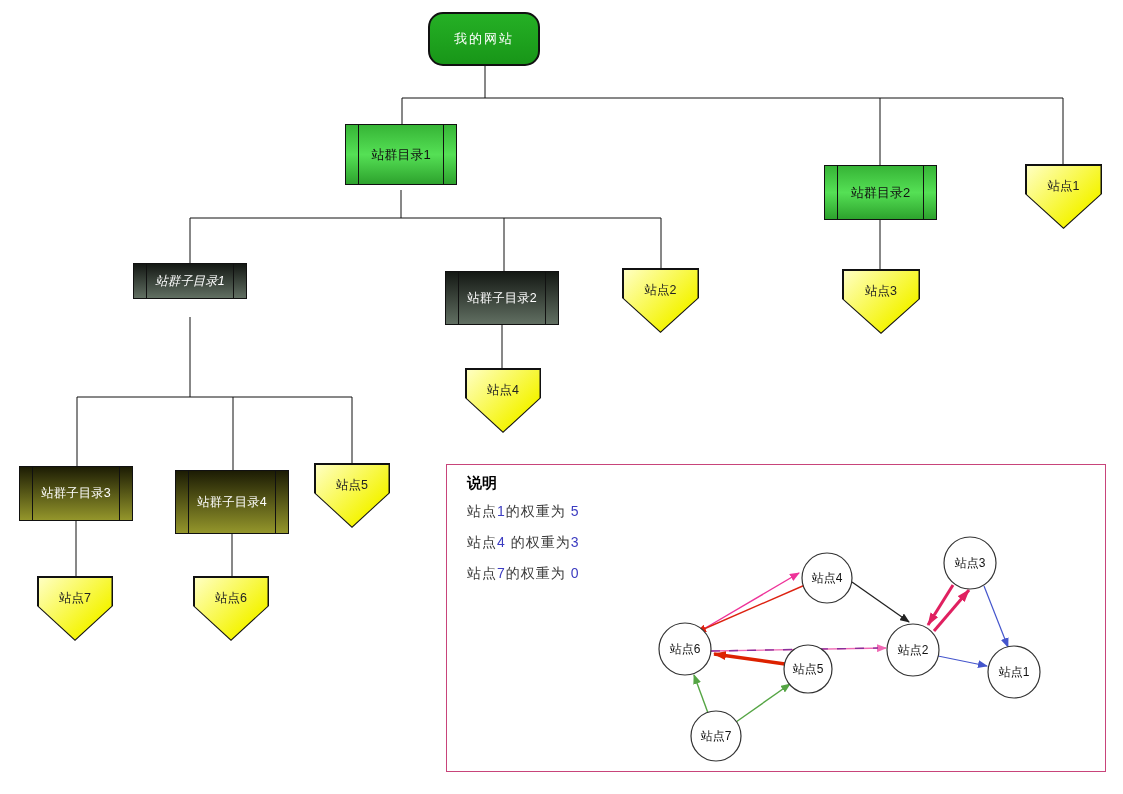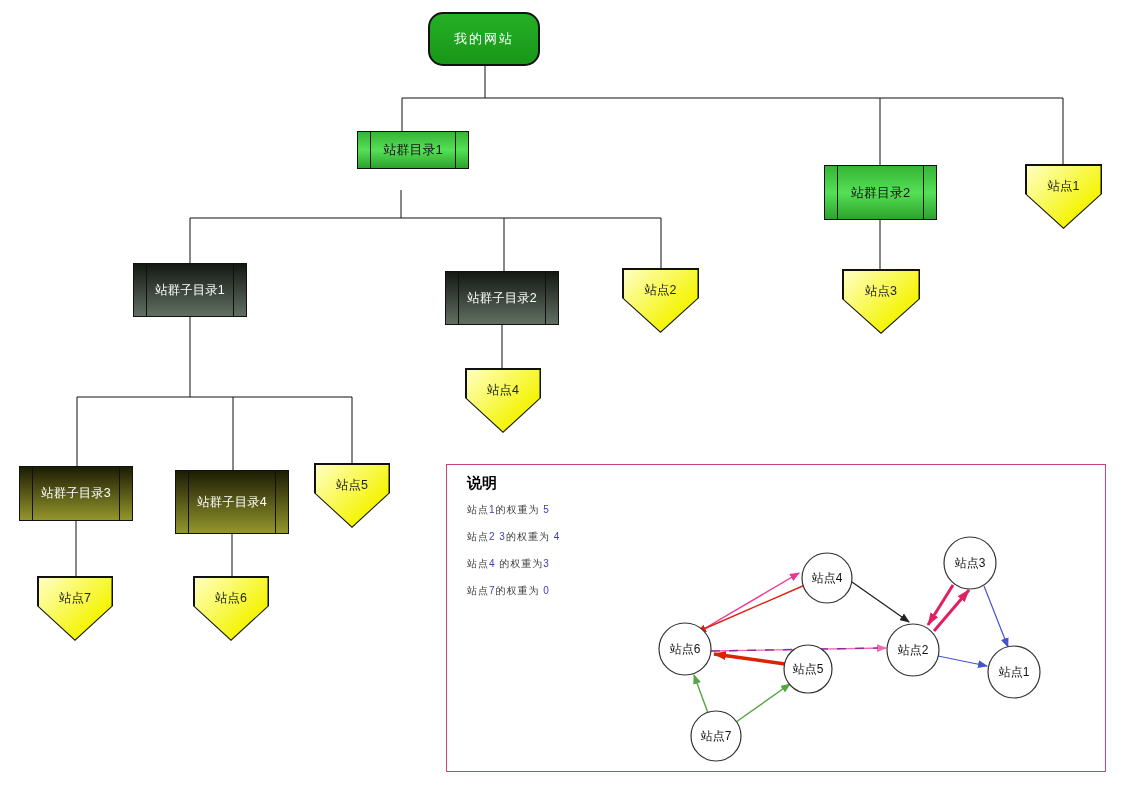--- a/index.html
+++ b/index.html
@@ -24,21 +24,21 @@
 
   .pentagon{background:transparent;}
   .pent-out{position:absolute;inset:0;background:#111;
             clip-path:polygon(0 0,100% 0,100% 46%,50% 100%,0 46%);}
   .pent-in{position:absolute;inset:1.5px;background:linear-gradient(135deg,#ffffc2,#f4f400 75%);
            clip-path:polygon(0 0,100% 0,100% 46%,50% 100%,0 46%);}
   .pentagon .lbl{position:absolute;left:0;right:0;top:22%;text-align:center;color:#222;font-size:12.5px;}
 
   .legend{position:absolute;box-sizing:border-box;background:#fff;padding:9px 0 8px 20px;}
   .legend-title{font-size:15px;font-weight:bold;color:#000;margin-bottom:10px;}
-  .legend-line{font-size:10px;color:#3a3a3a;margin-bottom:13px;letter-spacing:1px;}
+  .legend-line{font-size:14px;color:#3a3a3a;margin-bottom:13px;letter-spacing:1px;}
   .legend-line .num{color:#3b3bc0;}
 
   .graph-label{font-size:12px;fill:#111;}
 </style>
 </head>
 <body>
 
 <div class="canvas">
   <svg class="layer" id="connector-svg">
       <line x1="485" y1="66" x2="485" y2="98" stroke="#111111" stroke-width="1"></line>
@@ -58,36 +58,36 @@
       <line x1="77" y1="397" x2="77" y2="466" stroke="#111111" stroke-width="1"></line>
       <line x1="233" y1="397" x2="233" y2="470" stroke="#111111" stroke-width="1"></line>
       <line x1="352" y1="397" x2="352" y2="463" stroke="#111111" stroke-width="1"></line>
       <line x1="76" y1="521" x2="76" y2="576" stroke="#111111" stroke-width="1"></line>
       <line x1="232" y1="525" x2="232" y2="576" stroke="#111111" stroke-width="1"></line>
     </svg>
   <div id="node-layer">
       <div class="node rounded" style="left: 428px; top: 12px; width: 112px; height: 54px;">
         <span class="lbl">我的网站</span>
       </div>
-      <div class="node process green" style="left: 345px; top: 131px; width: 112px; height: 38px; margin-left: 12px;">
+      <div class="node process green" style="left: 345px; top: 124px; width: 112px; height: 61px;">
         <i class="vline l"></i>
         <i class="vline r"></i>
         <span class="lbl">站群目录1</span>
       </div>
       <div class="node process green" style="left: 824px; top: 165px; width: 113px; height: 55px; text-align: center;">
         <i class="vline l"></i>
         <i class="vline r"></i>
         <span class="lbl">站群目录2</span>
       </div>
       <div class="node pentagon" style="left: 1025px; top: 164px; width: 77px; height: 65px;">
         <div class="pent-out"></div>
         <div class="pent-in"></div>
         <span class="lbl">站点1</span>
       </div>
-      <div class="node process dark" style="left: 133px; top: 263px; width: 114px; height: 54px;">
+      <div class="node process dark" style="left: 133px; top: 263px; width: 114px; height: 36px; font-style: italic;">
         <i class="vline l"></i>
         <i class="vline r"></i>
         <span class="lbl">站群子目录1</span>
       </div>
       <div class="node process dark" style="left: 445px; top: 271px; width: 114px; height: 54px;">
         <i class="vline l"></i>
         <i class="vline r"></i>
         <span class="lbl">站群子目录2</span>
       </div>
       <div class="node pentagon" style="left: 622px; top: 268px; width: 77px; height: 65px;">
@@ -128,21 +128,20 @@
       <div class="node pentagon" style="left: 193px; top: 576px; width: 76px; height: 65px;">
         <div class="pent-out"></div>
         <div class="pent-in"></div>
         <span class="lbl">站点6</span>
       </div>
     </div>
   <div class="legend" id="legend-box" style="left: 446px; top: 464px; width: 660px; height: 308px; border: 1px solid rgb(200, 68, 122);">
     <div class="legend-title">说明</div>
     <div id="legend-lines">
         <div class="legend-line">站点<span class="num">1</span>的权重为 <span class="num">5</span></div>
-        <div class="legend-line">站点<span class="num">2</span> <span class="num">3</span>的权重为 <span class="num">4</span></div>
         <div class="legend-line">站点<span class="num">4</span> 的权重为<span class="num">3</span></div>
         <div class="legend-line">站点<span class="num">7</span>的权重为 <span class="num">0</span></div>
       </div>
   </div>
   <svg class="layer" id="graph-svg">
       <defs>
         <marker id="arw0" markerWidth="10" markerHeight="8" refX="9" refY="4" orient="auto" markerUnits="userSpaceOnUse">
           <path d="M0,0 L10,4 L0,8 Z" fill="#ee3399"></path>
         </marker>
         <marker id="arw1" markerWidth="10" markerHeight="8" refX="9" refY="4" orient="auto" markerUnits="userSpaceOnUse">

